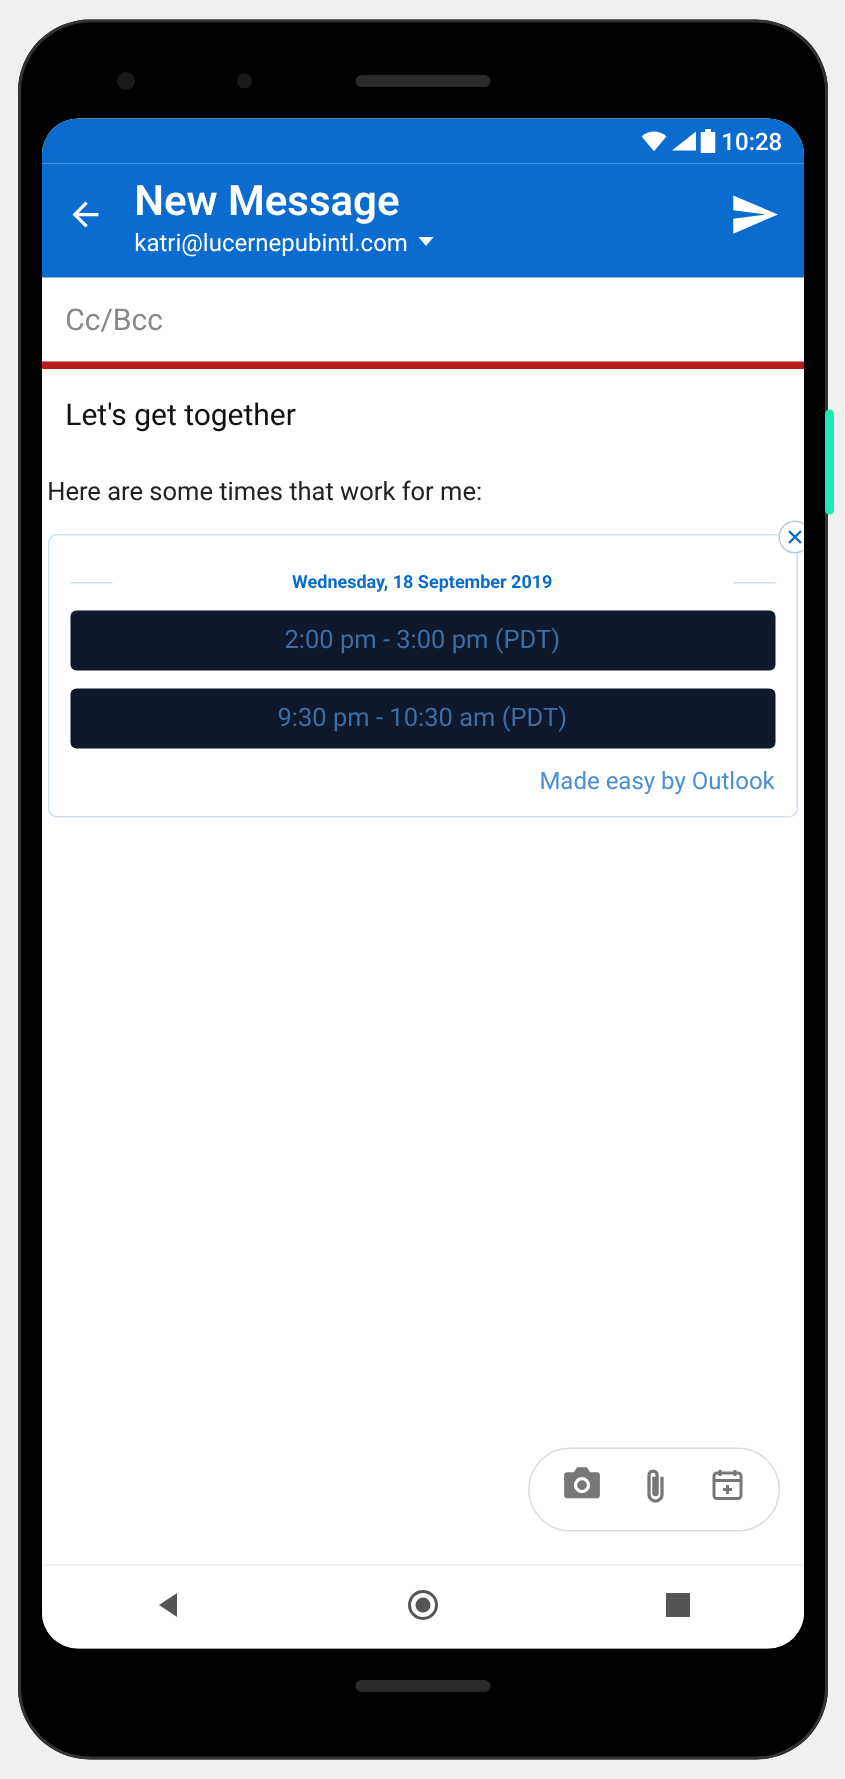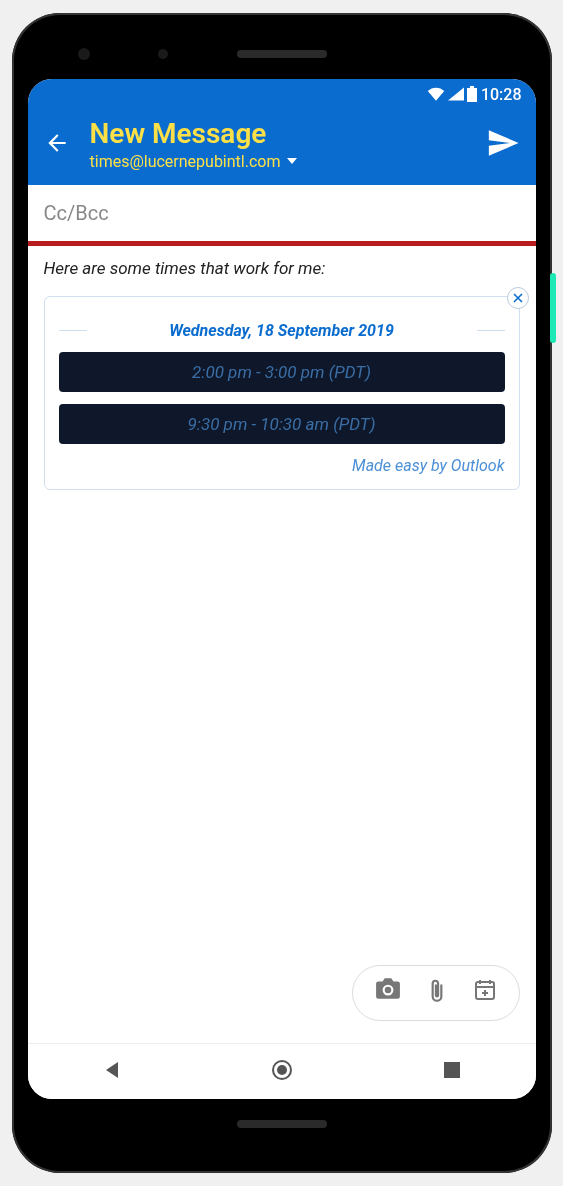--- a/index.html
+++ b/index.html
@@ -59,21 +59,21 @@
     align-items: center;
     padding: 0 14px;
     gap: 4px;
     color: #fff;
     font-size: 16px;
     font-weight: 500;
   }
   .status-icons { display: flex; gap: 3px; align-items: center; }
   .app-bar {
     background: #0a6cce;
-    color: #fde047;
+    color: #ffffff;
     display: flex;
     align-items: center;
     padding: 10px 16px 14px 16px;
     gap: 20px;
   }
   .app-bar-back { flex-shrink: 0; }
   .app-bar-title-block { flex: 1; }
   .app-bar-title {
     font-size: 28px;
     font-weight: 600;
@@ -127,26 +127,25 @@
     color: #888;
     font-size: 20px;
     border-bottom: 5px solid #b91c1c;
   }
   .subject-row {
     padding: 18px 16px;
     font-size: 20px;
     color: #111;
   }
   .body-area {
-    padding: 12px 16px;
+    padding: 12px 4px;
     flex: 1;
     overflow: auto;
     font-size: 17px;
     color: #222;
-    font-style: italic;
   }
   .avail-card {
     margin-top: 18px;
     border: 1px solid #d0e0f0;
     border-radius: 6px;
     padding: 18px 14px 14px 14px;
     position: relative;
     background: #fff;
   }
   .avail-close {
@@ -161,21 +160,21 @@
     display: flex;
     align-items: center;
     justify-content: center;
     color: #0a6cce;
     font-size: 14px;
   }
   .avail-date {
     text-align: center;
     color: #0a6cce;
     font-weight: 700;
-    font-size: 16px;
+    font-size: 12px;
     position: relative;
     margin: 6px 0 12px 0;
   }
   .avail-date::before, .avail-date::after {
     content: "";
     position: absolute;
     top: 50%;
     width: 28px;
     height: 1px;
     background: #cde;
@@ -266,36 +265,37 @@
 
     <div class="app-bar">
       <span class="app-bar-back">
         <svg width="26" height="26" viewBox="0 0 24 24">
             <path fill="#fff" d="M20 11H7.8l5.6-5.6L12 4l-8 8 8 8 1.4-1.4L7.8 13H20z"></path>
           </svg>
       </span>
       <div class="app-bar-title-block">
         <div class="app-bar-title">New Message</div>
         <div class="app-bar-subtitle">
-          <span>times@lucernepubintl.com</span>
+          <span>katri@lucernepubintl.com</span>
           <svg width="12" height="12" viewBox="0 0 12 12">
               <path fill="#fff" d="M1 3 L6 9 L11 3 Z"></path>
             </svg>
         </div>
       </div>
       <span class="app-bar-send">
         <svg width="34" height="34" viewBox="0 0 24 24">
             <path fill="#fff" d="M2 21l21-9L2 3v7l15 2-15 2z"></path>
           </svg>
       </span>
     </div>
 
 
     <div class="ccbcc-row">Cc/Bcc</div>
 
+    <div class="subject-row">Let's get together</div>
 
     <div class="body-area">
       <div>Here are some times that work for me:</div>
 
       <div class="avail-card">
         <div class="avail-close">
           <svg width="10" height="10" viewBox="0 0 10 10">
               <path stroke="#0a6cce" stroke-width="1.6" d="M1 1 L9 9 M9 1 L1 9"></path>
             </svg>
         </div>

